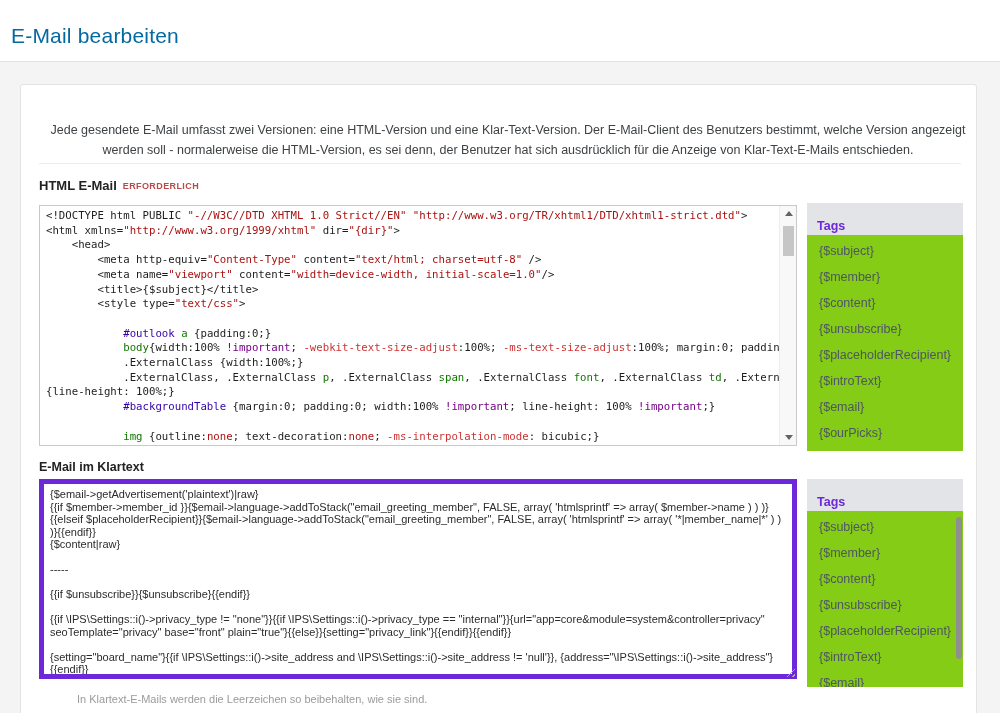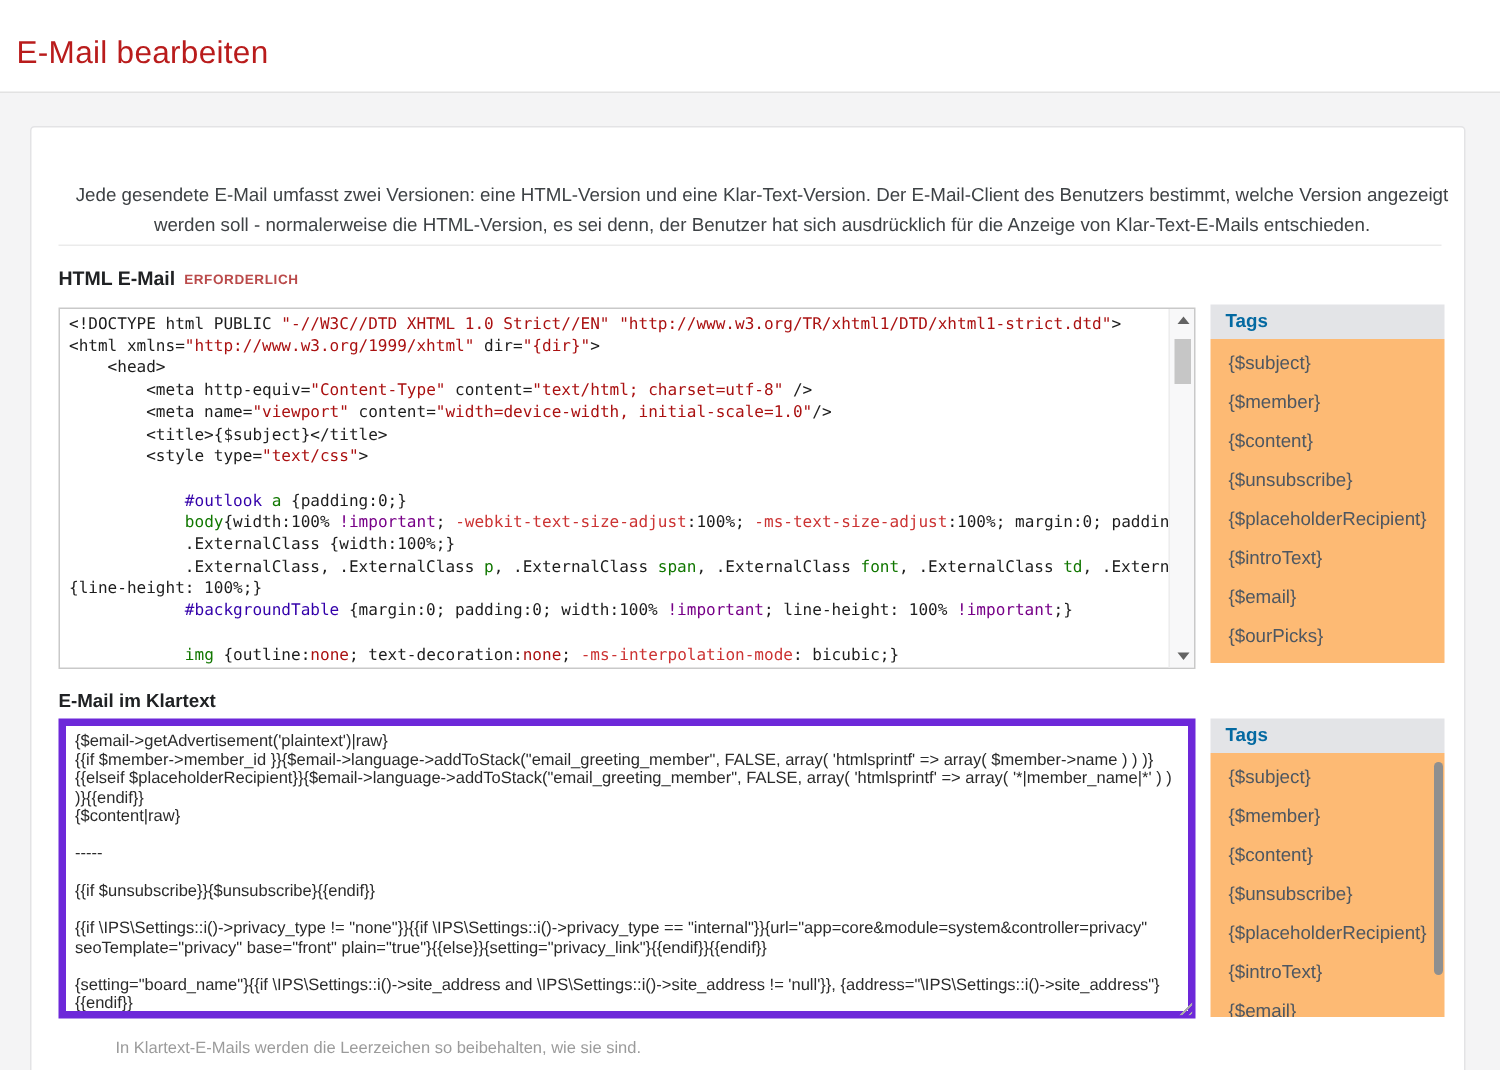--- a/index.html
+++ b/index.html
@@ -1,20 +1,20 @@
 <!DOCTYPE html>
 <html><head>
 <meta charset="utf-8">
 <title>E-Mail bearbeiten</title>
 <style>
   * { margin:0; padding:0; box-sizing:border-box; }
   html,body { width:1000px; height:713px; overflow:hidden; font-family:"Liberation Sans", sans-serif; background:#f4f4f5; }
 
   .header { position:absolute; left:0; top:0; width:1000px; height:62px; background:#fff; border-bottom:1px solid #e2e2e2; }
-  .page-title { position:absolute; left:11px; top:24px; font-size:21px; color:#b91c1c; font-weight:400; letter-spacing:.2px;text-align:right; }
+  .page-title { position:absolute; left:11px; top:24px; font-size:21px; color:#0369a1; font-weight:400; letter-spacing:.2px;text-align:right; }
 
   .card { position:absolute; left:20px; top:84px; width:957px; height:660px; background:#fff; border:1px solid #e3e3e5; border-radius:3px; }
 
   .intro-heading { position:absolute; left:18px; top:13px; font-size:16px; color:#909599; font-weight:400; }
   .intro-body { position:absolute; left:18px; top:35px; width:938px; font-size:12.5px; line-height:20px; color:#3e4245;text-align:center; }
 
   .divider { position:absolute; left:18px; top:78px; width:922px; height:1px; background:#ebebeb; }
 
   .field-label { position:absolute; font-size:13px; font-weight:bold; color:#202224; }
   .required-badge { font-size:9px; font-weight:bold; color:#ba4a4a; letter-spacing:.4px; margin-left:6px; vertical-align:1px; }
@@ -37,22 +37,22 @@
   .sb-thumb { position:absolute; left:3px; top:20px; width:11px; height:30px; background:#c6c6c6; }
 
   
   .plain-textarea { position:absolute; left:18px; top:394px; width:758px; height:200px; border:5px solid #6d28d9; background:#fff; resize:none; outline:none; font-family:"Liberation Sans", sans-serif; font-size:11px; line-height:12.5px; color:#2b2b2b; padding:4px 6px; overflow:hidden; white-space:pre-wrap; word-break:break-word; }
   .resize-grip { position:absolute; left:764px; top:582px; width:10px; height:10px; background:repeating-linear-gradient(135deg,#ababab 0 1px,transparent 1px 4px); clip-path:polygon(100% 0,100% 100%,0 100%); }
 
   .field-note { position:absolute; left:18px; top:608px; font-size:11px; color:#9b9b9b;margin-left:38px; }
 
   
   .tags-panel { position:absolute; left:786px; width:156px; }
-  .tags-header { background:#e3e4e7; color:#0369a1; font-size:12.5px; font-weight:bold; padding:4px 10px; height:23px; }
-  .tags-list { background:#fdba74; position:relative; padding:3px 0 5px 0; }
+  .tags-header { background:#e3e4e7; color:#6d28d9; font-size:12.5px; font-weight:bold; padding:16px 10px; height:23px; }
+  .tags-list { background:#84cc16; position:relative; padding:3px 0 5px 0; }
   .tag-item { padding:6px 12px; font-size:12.5px; color:#4e5761; cursor:pointer; }
   .tags-list-clipped { height:176px; overflow:hidden; }
   .tags-scroll-thumb { position:absolute; right:1px; top:6px; width:6px; height:142px; background:#8f8f8f; border-radius:3px; }
 </style>
 </head>
 <body>
 
 <div class="header">
   <div class="page-title">E-Mail bearbeiten</div>
 </div>

